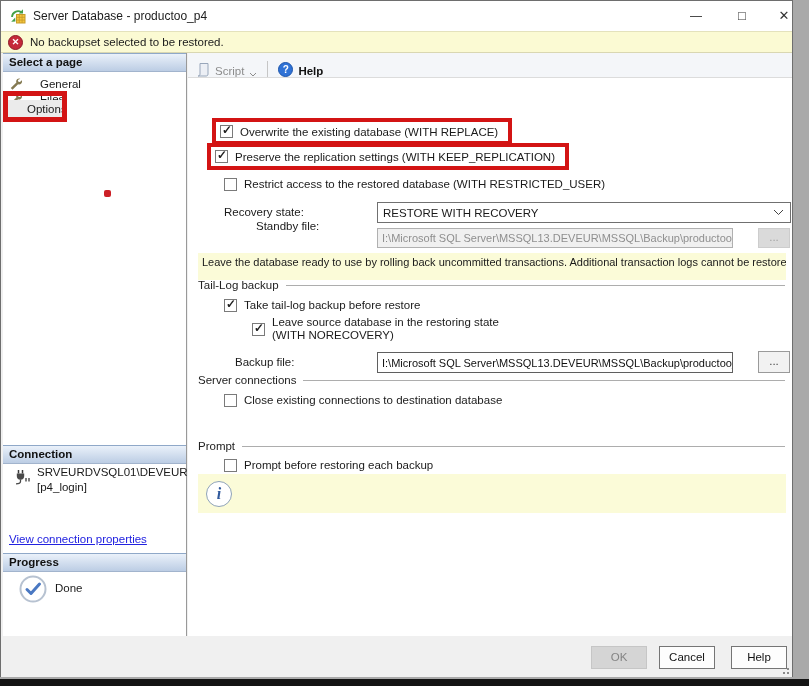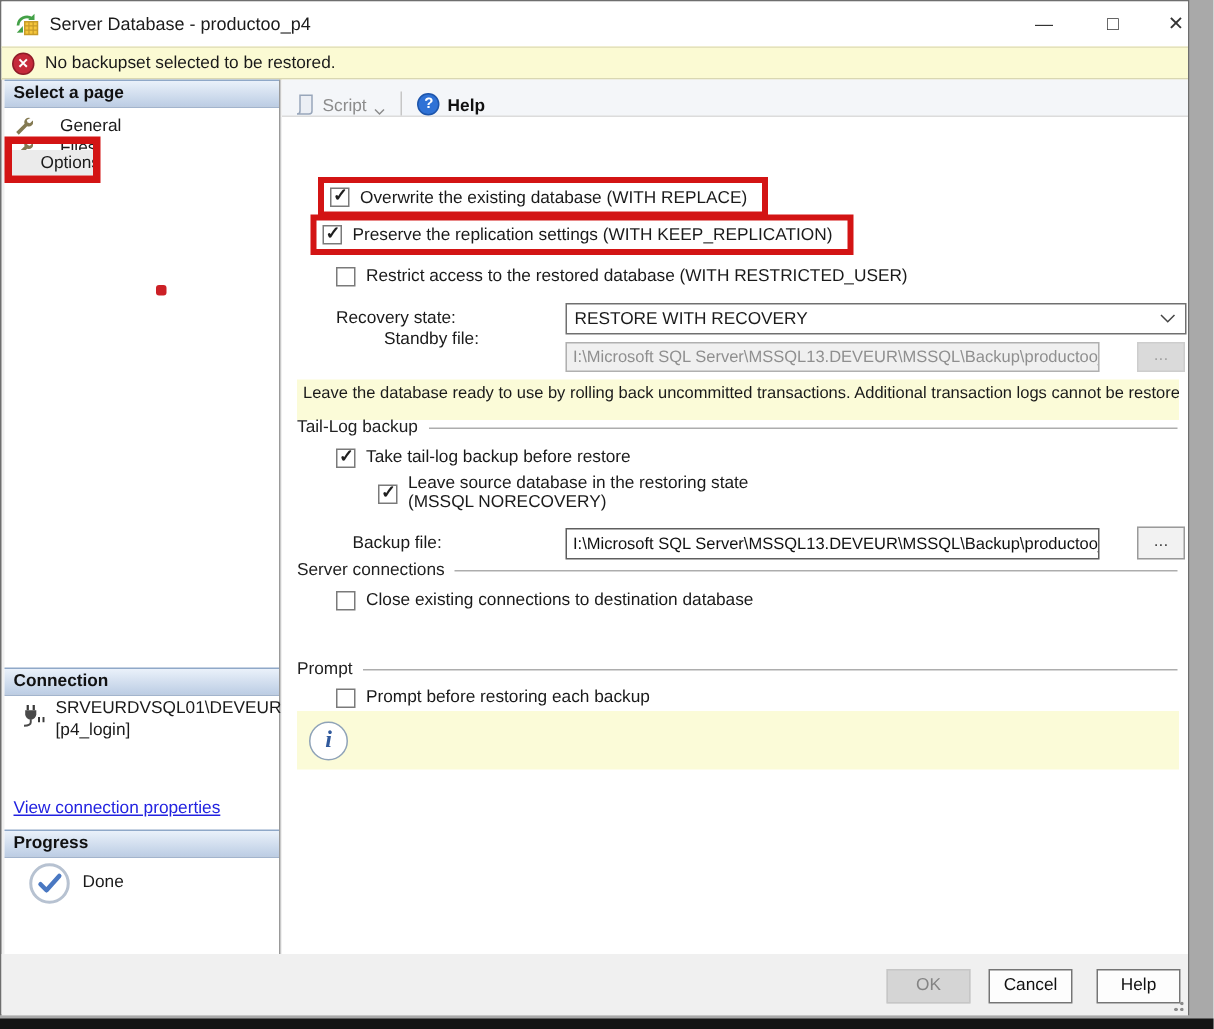--- a/index.html
+++ b/index.html
@@ -266,21 +266,21 @@
           </span>
         <span>Take tail-log backup before restore</span>
       </div>
 
       <div class="crow" style="left:64px; top:238px; height:26px;">
         <span class="cb">
             <span class="mark">✓</span>
           </span>
         <span class="two-line">
           <div>Leave source database in the restoring state</div>
-          <div>(MSSQL NORECOVERY)</div>
+          <div>(WITH NORECOVERY)</div>
         </span>
       </div>
 
       <div class="flabel" style="left:47px; top:278px;">Backup file:</div>
       <div class="tb-en">I:\Microsoft SQL Server\MSSQL13.DEVEUR\MSSQL\Backup\productoo_p</div>
       <div class="btn-browse-en">...</div>
 
       <div class="ghead" style="top:296px;">
         <span>Server connections</span>
           <span class="rule"></span>

